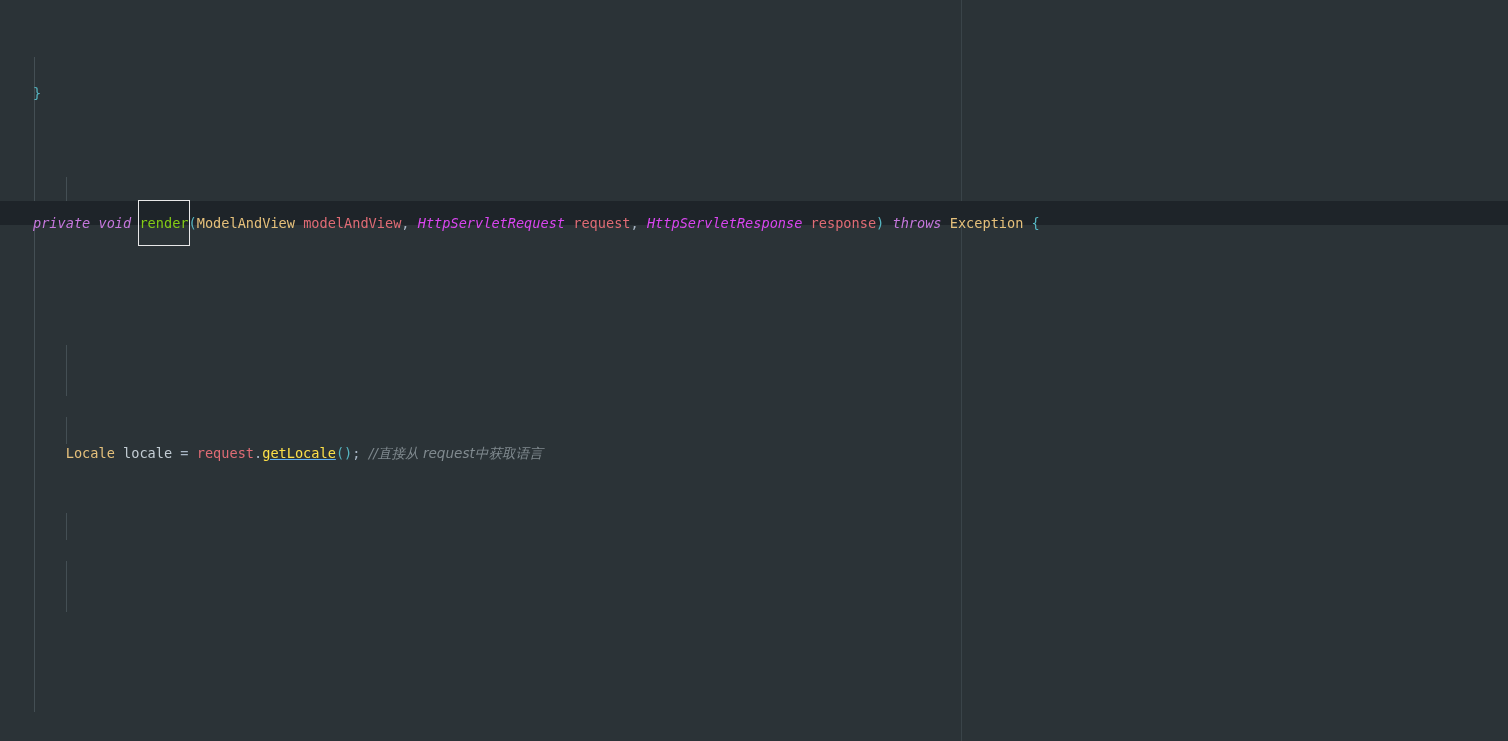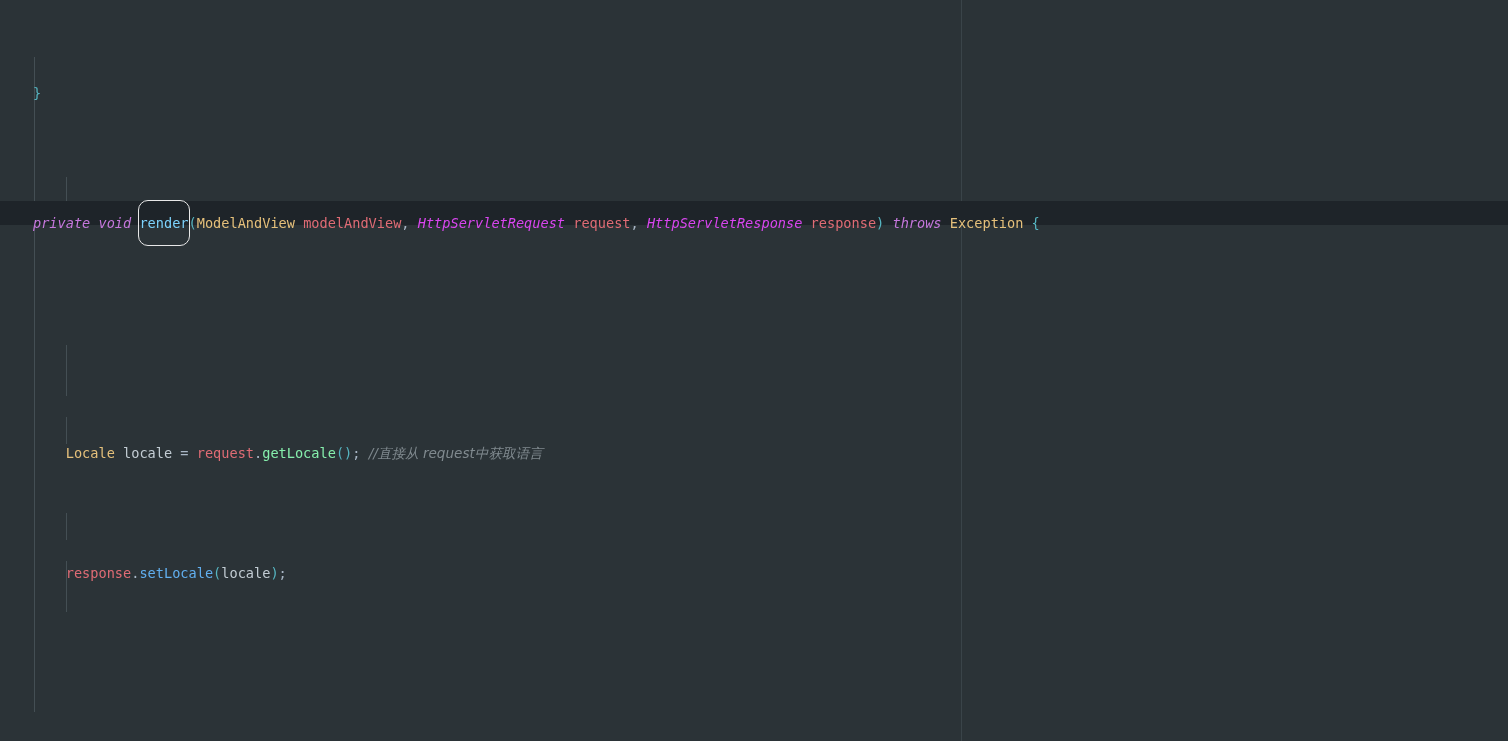--- a/index.html
+++ b/index.html
@@ -62,36 +62,36 @@
   .line.hl {
     background: #1e2429;
   }
 
   
   .kw   { color: #c678dd; font-style: italic; text-align: right; }   
   .cls  { color: #e5c07b; }                       
   .iface{ color: #d946ef; font-style: italic; }   
   .fld  { color: #e06c75; }                       
   .mth  { color: #61afef; }                       
-  .mthu { color: #86efac; text-decoration-color:#61afef; }                       
+  .mthu { color: #fde047; text-decoration: underline; text-decoration-color:#61afef; }                       
   .cmt  { color: #808a8f; font-style: italic; }   
   .pun  { color: #a9b7c6; }                       
   .br   { color: #56b6c2; }                       
   .op   { color: #a9b7c6; }
   .plain{ color: #c3cdd4; }
 
   
   .ident-box {
     display: inline-block;
     border: 1px solid #e8e8e8;
     margin: -1px -1px;
     padding: 12px 0px;
     line-height: 20px;
-    color: #7dd3fc;
-    border-radius: 10px;
+    color: #84cc16;
+    border-radius: 0;
   }
 
   .cn { font-family: "DejaVu Sans", sans-serif; margin-top: 33px; }
 </style>
 </head>
 <body>
 
 <div id="editor">
 
   <div class="ruler" style="left:961px;"></div>
@@ -111,21 +111,20 @@
     
     <div class="line hl"><span class="kw">private</span> <span class="kw">void</span> <span class="ident-box">render</span><span class="br">(</span><span class="cls">ModelAndView</span> <span class="fld">modelAndView</span><span class="pun">,</span> <span class="iface">HttpServletRequest</span> <span class="fld">request</span><span class="pun">,</span> <span class="iface">HttpServletResponse</span> <span class="fld">response</span><span class="br">)</span> <span class="kw">throws</span> <span class="cls">Exception</span> <span class="br">{</span></div>
 
     
     <div class="line"></div>
 
     
     <div class="line">    <span class="cls">Locale</span> <span class="plain">locale</span> <span class="op">=</span> <span class="fld">request</span><span class="pun">.</span><span class="mthu">getLocale</span><span class="br">()</span><span class="pun">;</span> <span class="cmt cn">//直接从 request中获取语言</span></div>
 
     
-    <div class="line">    <span class="fld">response</span><span class="pun">.</span><span class="mth">setLocale</span><span class="br">(</span><span class="plain">locale</span><span class="br">)</span><span class="pun">;</span></div>
 
     
     <div class="line"></div>
 
     
     
 
     
     
 

